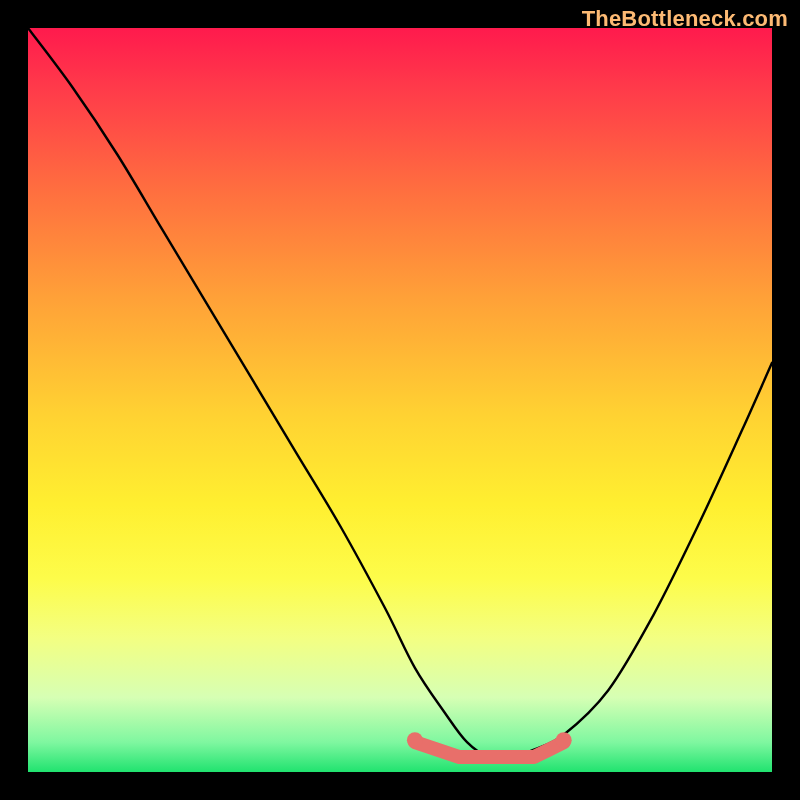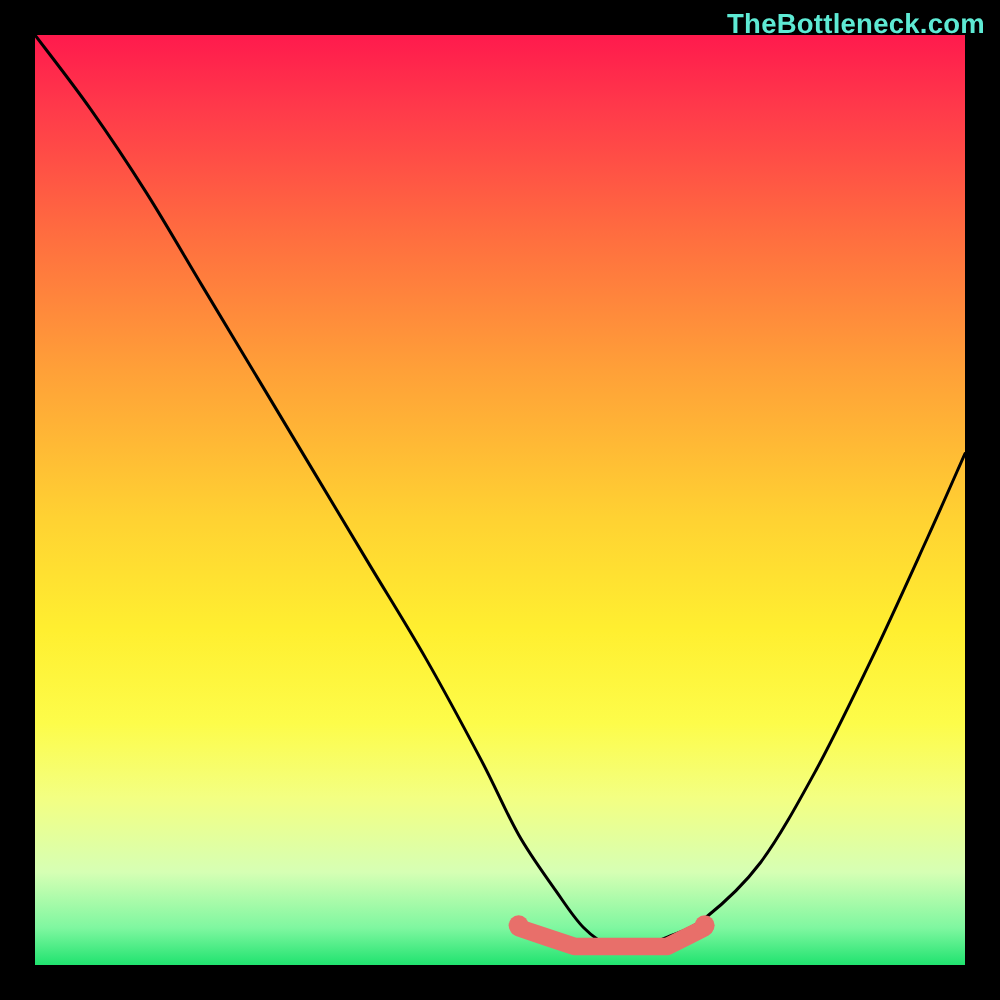--- a/index.html
+++ b/index.html
@@ -14,21 +14,21 @@
   .outer-frame {
     width: 800px;
     height: 800px;
     background: #000;
     position: relative;
   }
   .watermark {
     position: absolute;
     top: 6px;
     right: 12px;
-    color: #5eead4;
+    color: #fdba74;
     font-size: 22px;
     font-weight: 600;
     letter-spacing: 0.2px;
     z-index: 5;
   }
   .plot-area {
     position: absolute;
     left: 28px;
     top: 28px;
     width: 744px;

